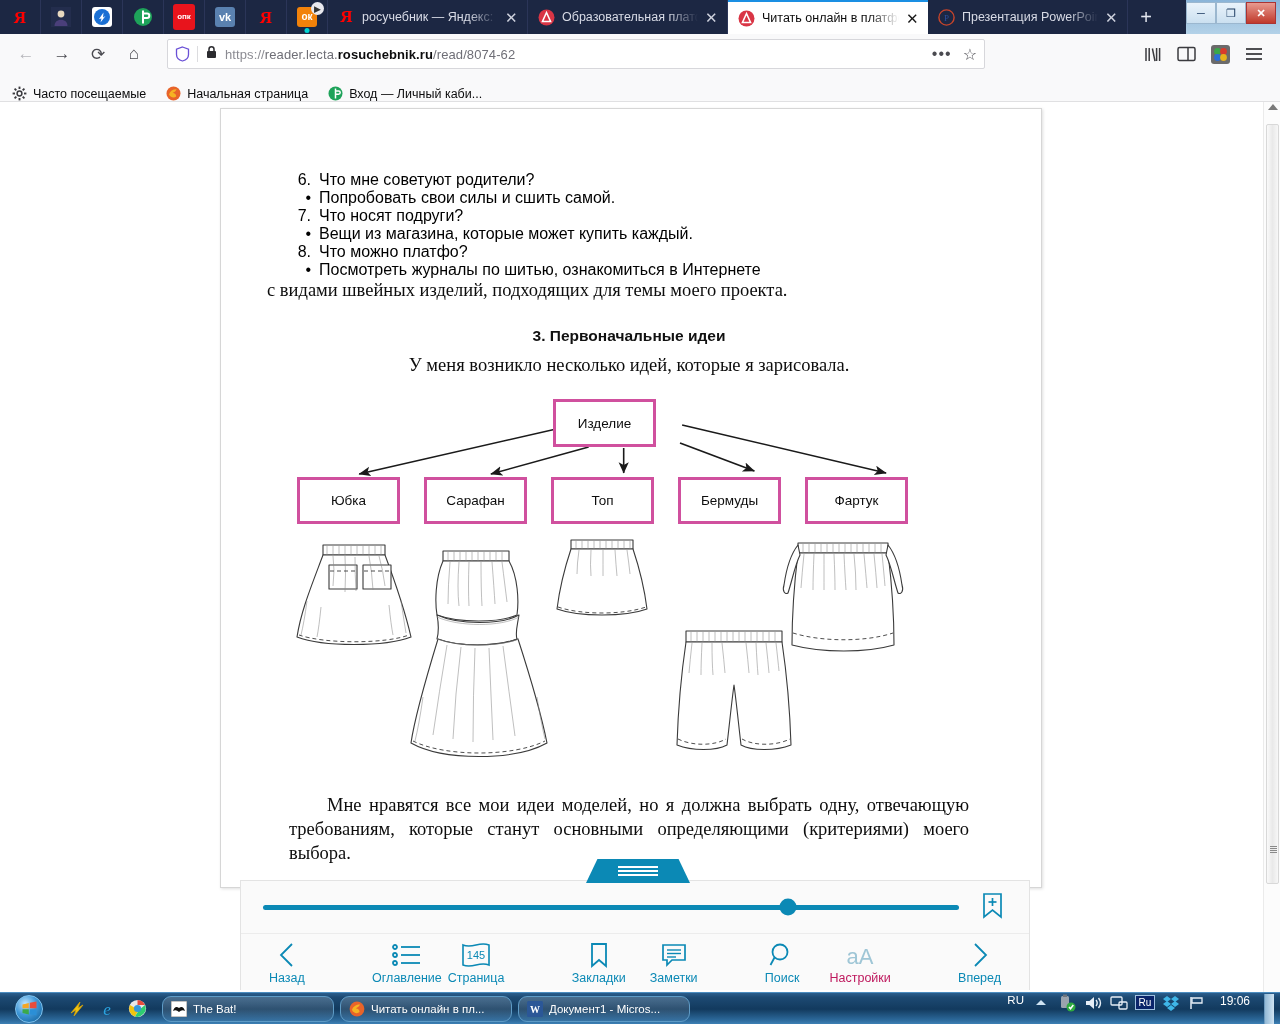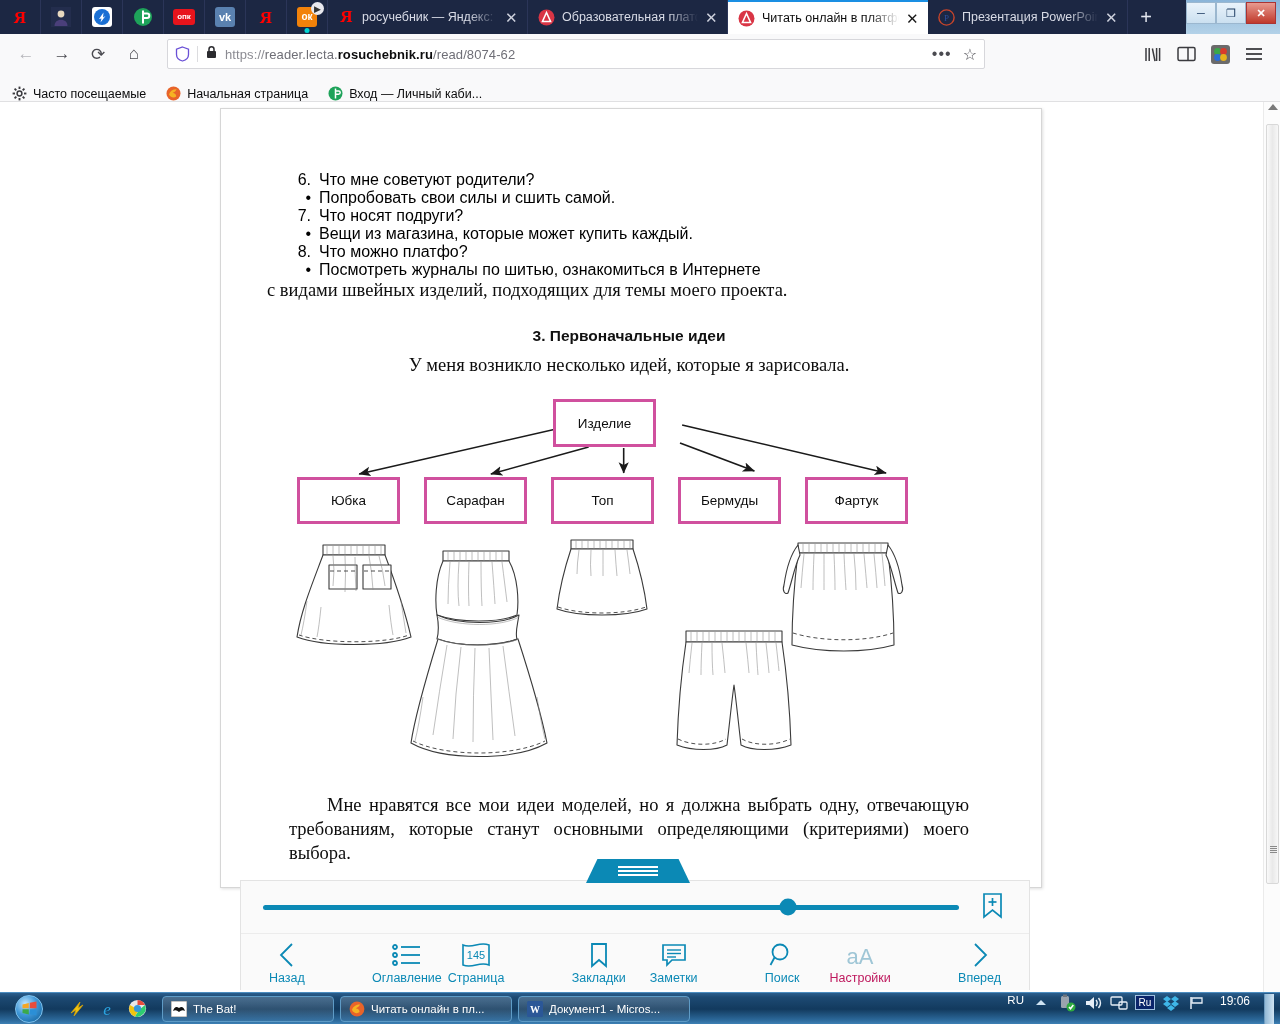--- a/index.html
+++ b/index.html
@@ -212,21 +212,21 @@
     width: 54px; height: 30px; display:flex; align-items:center; justify-content:center;
   }
   .orb { width: 28px; height: 28px; border-radius:50%;
          background: radial-gradient(circle at 36% 30%, #bfe6ff 0%, #3f97d8 45%, #0b5b94 100%);
          border: 1px solid #7fc2ee; display:flex; align-items:center; justify-content:center; }
   .qlaunch { display:flex; align-items:center; gap: 8px; padding: 0 8px; }
   .qi { width: 22px; height: 22px; display:flex; align-items:center; justify-content:center; }
   .tb-item {
     height: 26px; min-width: 172px; max-width: 172px;
     display:flex; align-items:center; gap: 6px; padding: 0 8px;
-    border: 1px solid #5e9bc6; border-radius: 4px;
+    border: 1px solid #5e9bc6; border-radius: 9px;
     background: linear-gradient(180deg, rgba(255,255,255,.20), rgba(255,255,255,.04));
     color: #fff; font-size: 11.5px; margin-left: 4px;
     white-space: nowrap; overflow: hidden;
   }
   .tb-item .ti { width: 16px; height: 16px; flex: 0 0 16px; display:flex;align-items:center;justify-content:center; }
   .tray { margin-left: auto; display:flex; align-items:flex-start; gap: 8px; padding-right: 6px; color:#fff; font-size: 11.5px; }
   .tray .ty { width: 18px; height:18px; display:flex;align-items:center;justify-content:center; }
   .ru-box { background:#0a246a; color:#fff; font-size:10px; padding:1px 3px; border:1px solid #9ec0e0; }
   .clock { font-size: 12px; padding: 0 6px; }
   .showdesk { width: 10px; height: 30px; background: linear-gradient(90deg,#93b9d6,#cfe3f2);
@@ -262,21 +262,21 @@
     </div>
     <div class="pinned-tab">
       <span class="pin-ico">
         <svg width="20" height="20" viewBox="0 0 20 20">
             <circle cx="10" cy="10" r="9" fill="#1ea35a"></circle>
             <path d="M10 3.5 v13 M10 6.5 h4 a2.3 2.3 0 0 1 0 4.6 h-4" stroke="#fff" stroke-width="2" fill="none"></path>
           </svg>
       </span>
     </div>
     <div class="pinned-tab">
-      <span class="pin-ico" style="background:#e8141c;color:#fff;font-size:8px;width:22px;height:16px;">опк</span>
+      <span class="pin-ico" style="background:#e8141c;color:#fff;font-size:8px;width:22px;height:26px;">опк</span>
     </div>
     <div class="pinned-tab">
       <span class="pin-ico" style="background:#5a81b0;color:#fff;font-size:11px;">vk</span>
     </div>
     <div class="pinned-tab">
       <span class="pin-ico ya-red">Я</span>
     </div>
     <div class="pinned-tab">
       <span class="pin-ico" style="background:#f2820a;color:#fff;font-size:10px;">ок</span>
       <span class="ok-badge">▶</span>

